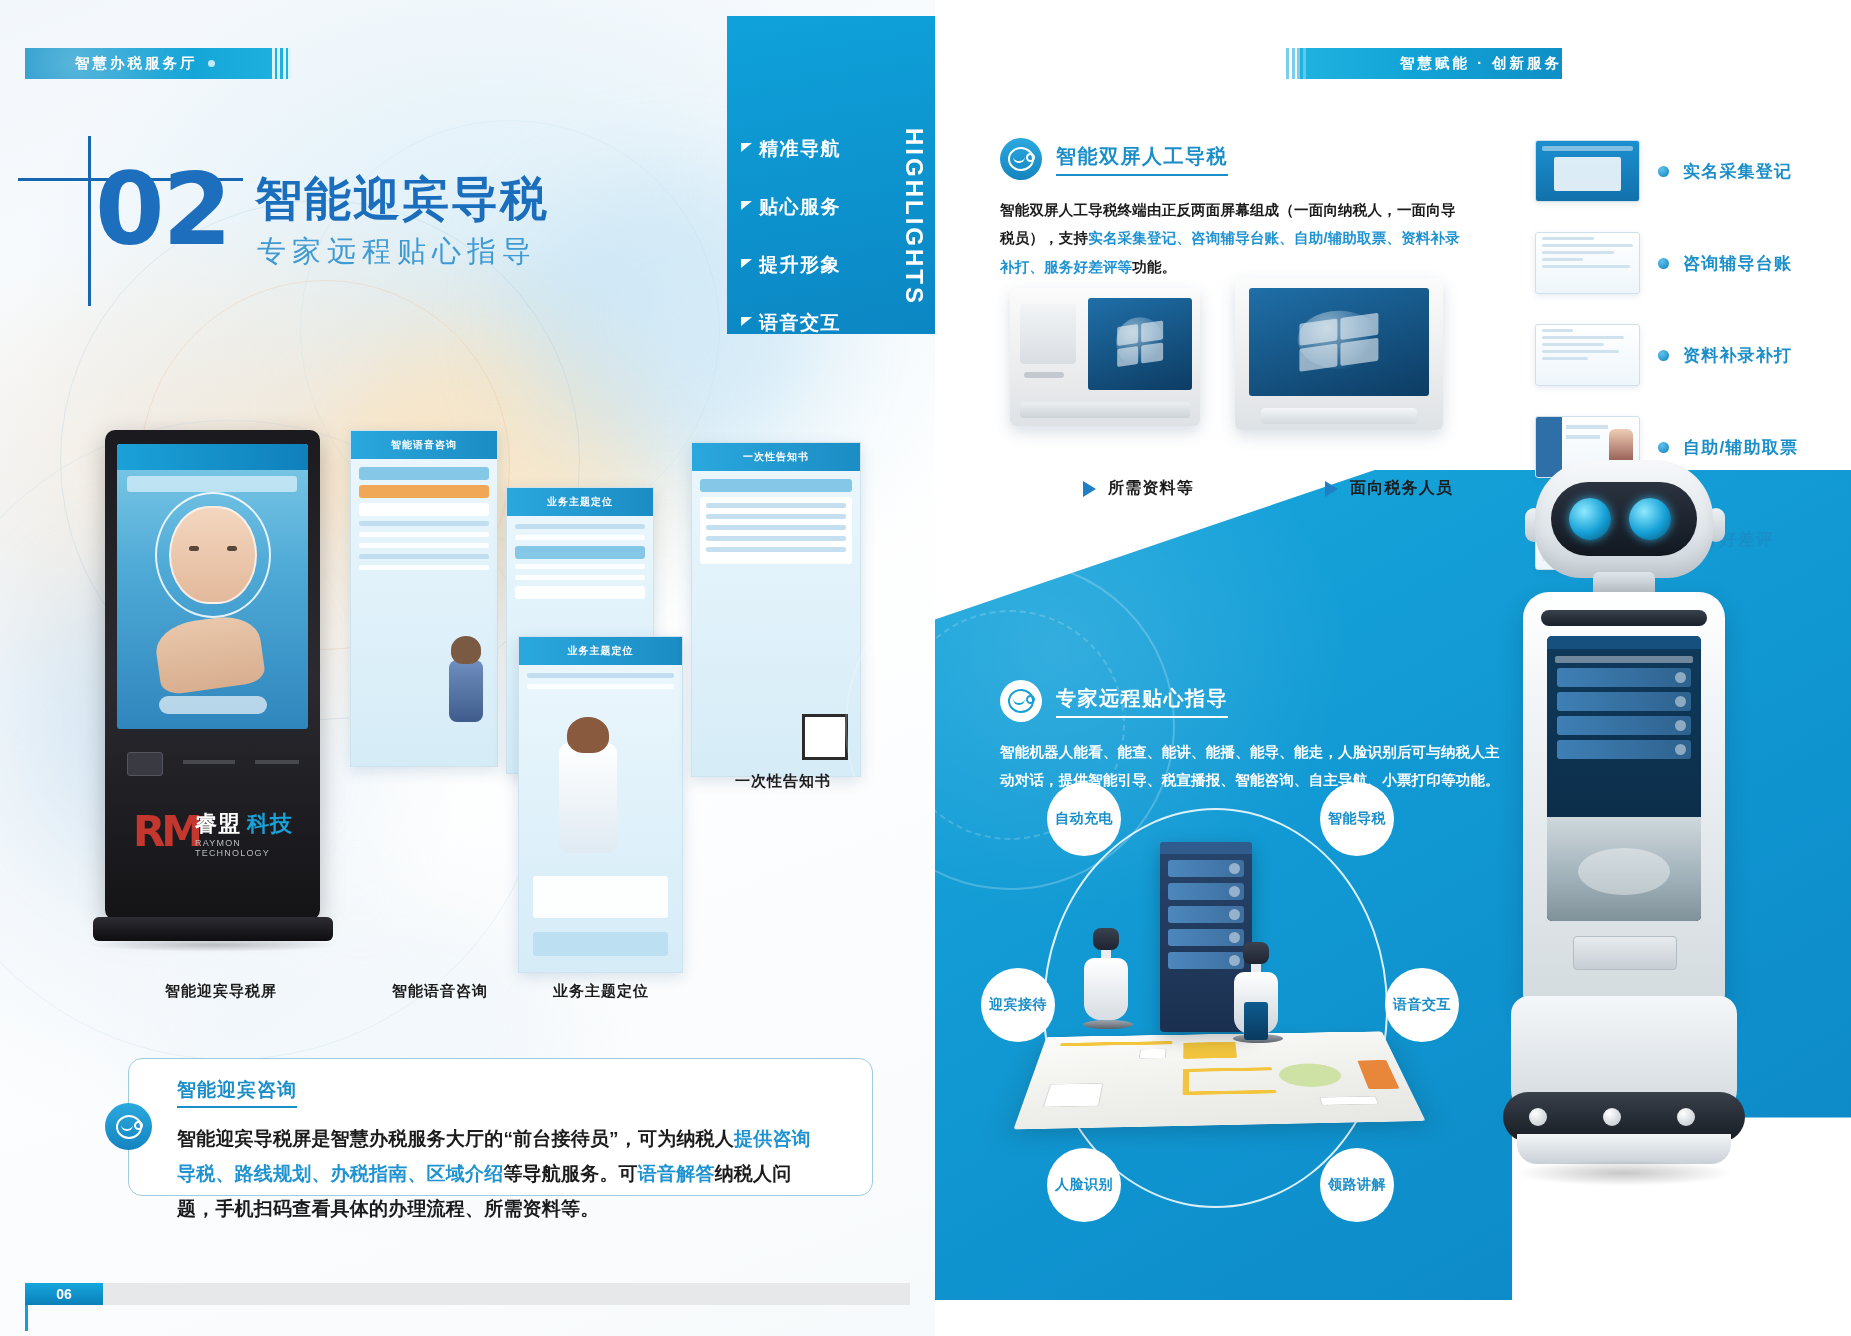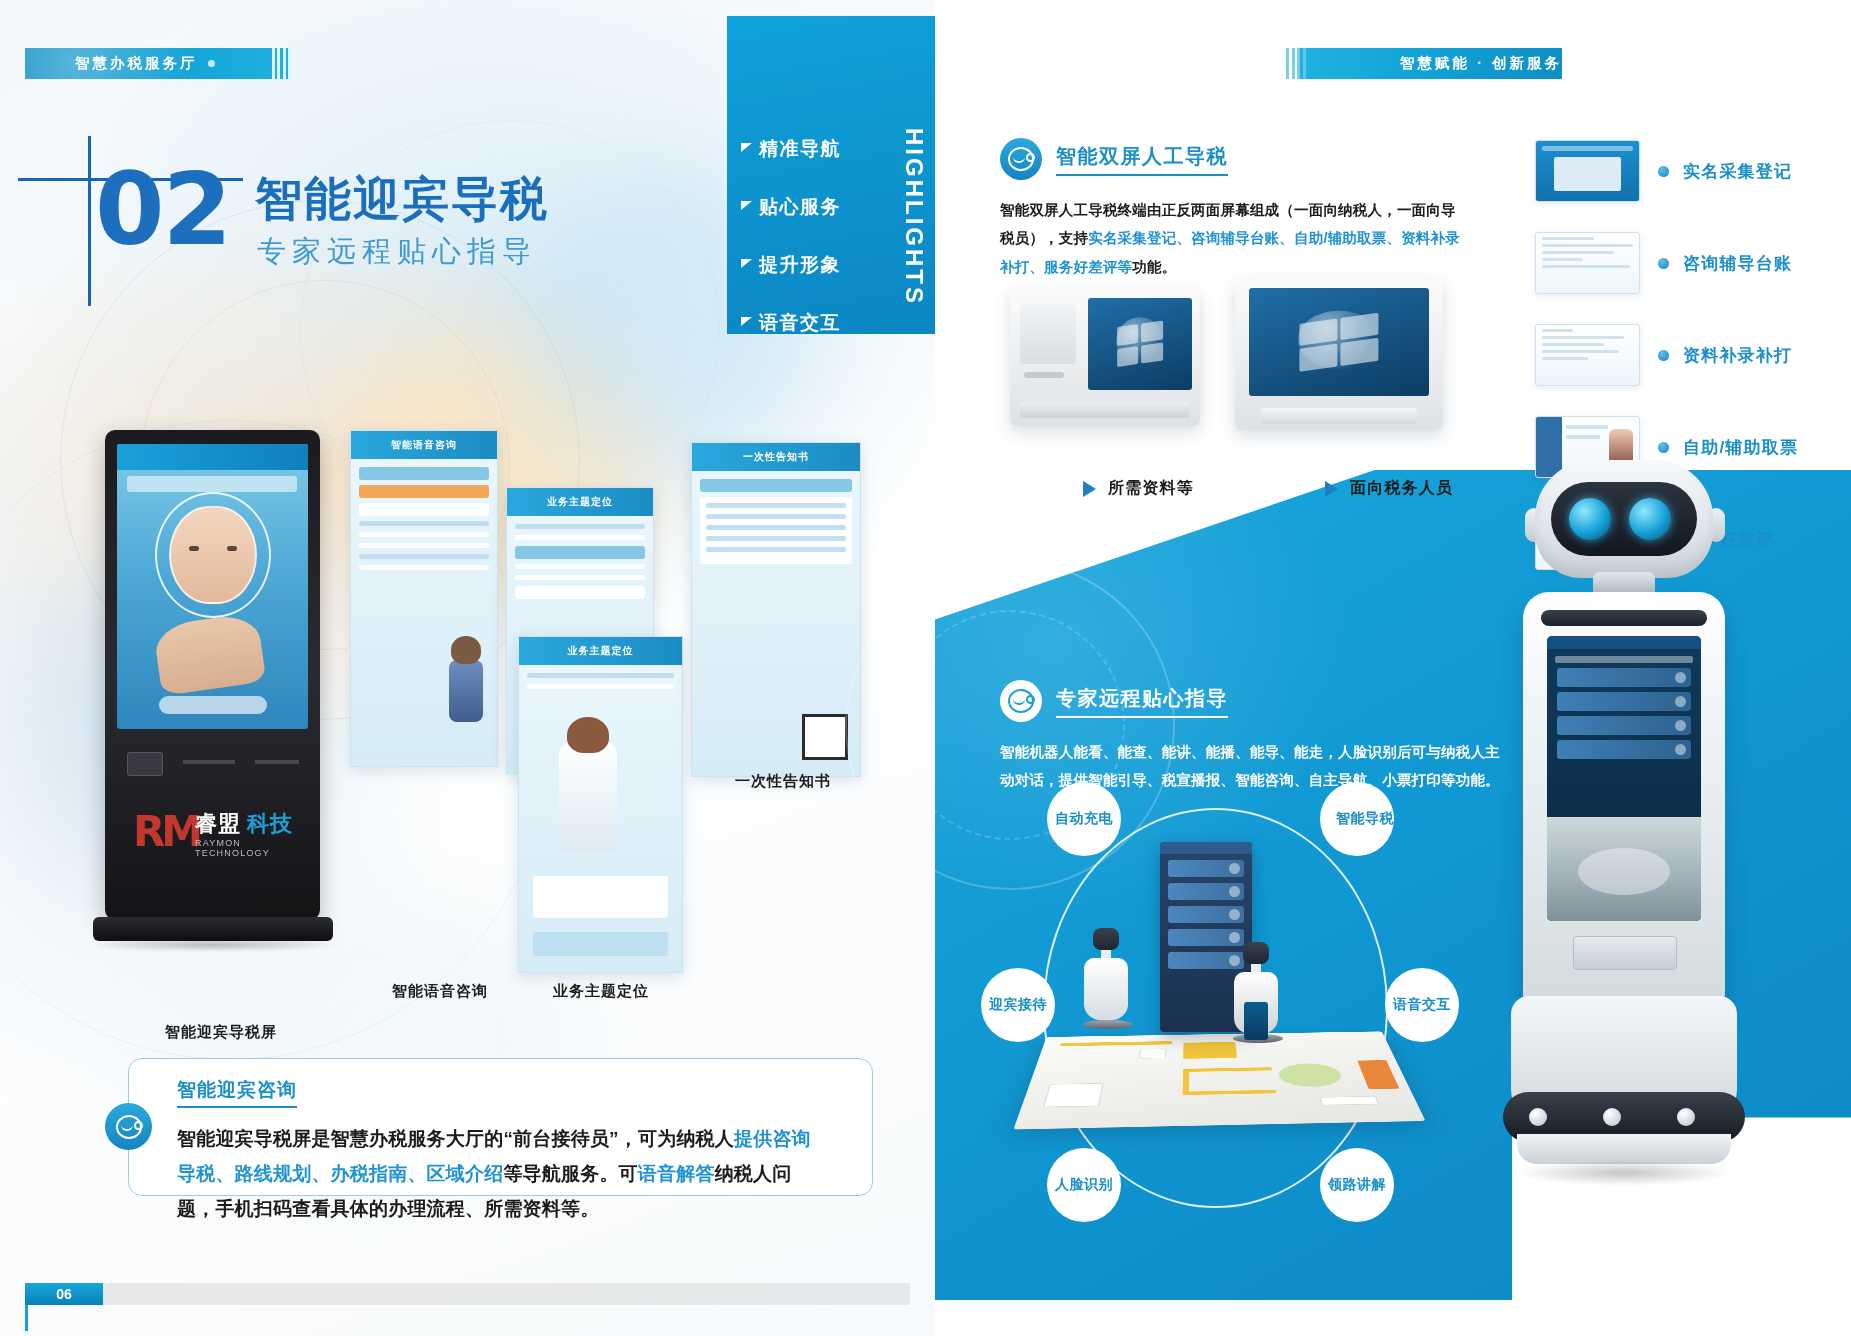--- a/index.html
+++ b/index.html
@@ -148,21 +148,21 @@
   .chip { height:13px; border-radius:3px; background:#ffffff; margin-bottom:5px; opacity:.95; }
   .chip.b { background:#7fc4e6; }
   .chip.o { background:#f0a24d; }
 
   .card-a { left:350px; top:430px; width:148px; height:337px; }
   .card-b { left:506px; top:487px; width:148px; height:287px; }
   .card-c { left:518px; top:636px; width:165px; height:337px; }
   .card-d { left:691px; top:442px; width:170px; height:335px; }
 
   .cap { position:absolute; font-size:15px; font-weight:bold; color:#1c1c1c; letter-spacing:1px; }
-  .cap-kiosk { left:165px; top:982px;margin-top:41px; }
+  .cap-kiosk { left:165px; top:982px; }
   .cap-voice { left:392px; top:982px; }
   .cap-biz { left:553px; top:982px; }
   .cap-notice { left:735px; top:772px; }
 
   
   .infocard {
     position:absolute; left:128px; top:1058px; width:745px; height:138px;
     border:1px solid #9ecbdf; border-radius:14px; background:#ffffff;
   }
   .info-badge {
@@ -278,21 +278,21 @@
   .rlabel { font-size:17px; font-weight:bold; color:#1a8ec8; letter-spacing:1.2px; }
 
   
   .circ-wrap { position:absolute; left:60px; top:800px; width:440px; height:420px; }
   .circ-ring { position:absolute; left:48px; top:8px; width:345px; height:400px;
     border:2px solid rgba(255,255,255,.85); border-radius:50%; }
   .cbub { position:absolute; width:74px; height:74px; border-radius:50%; background:#ffffff;
     display:flex; align-items:center; justify-content:center;
     font-size:14px; font-weight:bold; color:#1a8ec8; letter-spacing:.5px; }
   .cb1 { left:52px; top:-18px; }   
-  .cb2 { left:325px; top:-18px;justify-content:flex-end; }  
+  .cb2 { left:325px; top:-18px; }  
   .cb3 { left:390px; top:168px; }  
   .cb4 { left:325px; top:348px; }  
   .cb5 { left:52px; top:348px; }   
   .cb6 { left:-14px; top:168px; }  
 
   .floorplan { position:absolute; left:38px; top:190px; width:370px; height:170px;
     background:linear-gradient(170deg,#fcfcfa,#e6e7e2);
     transform:perspective(700px) rotateX(58deg) rotateZ(-2deg);
     border-radius:4px; box-shadow:0 10px 30px rgba(0,0,0,.16); }
   .fp-y { position:absolute; background:#f2c53d; border-radius:2px; }

